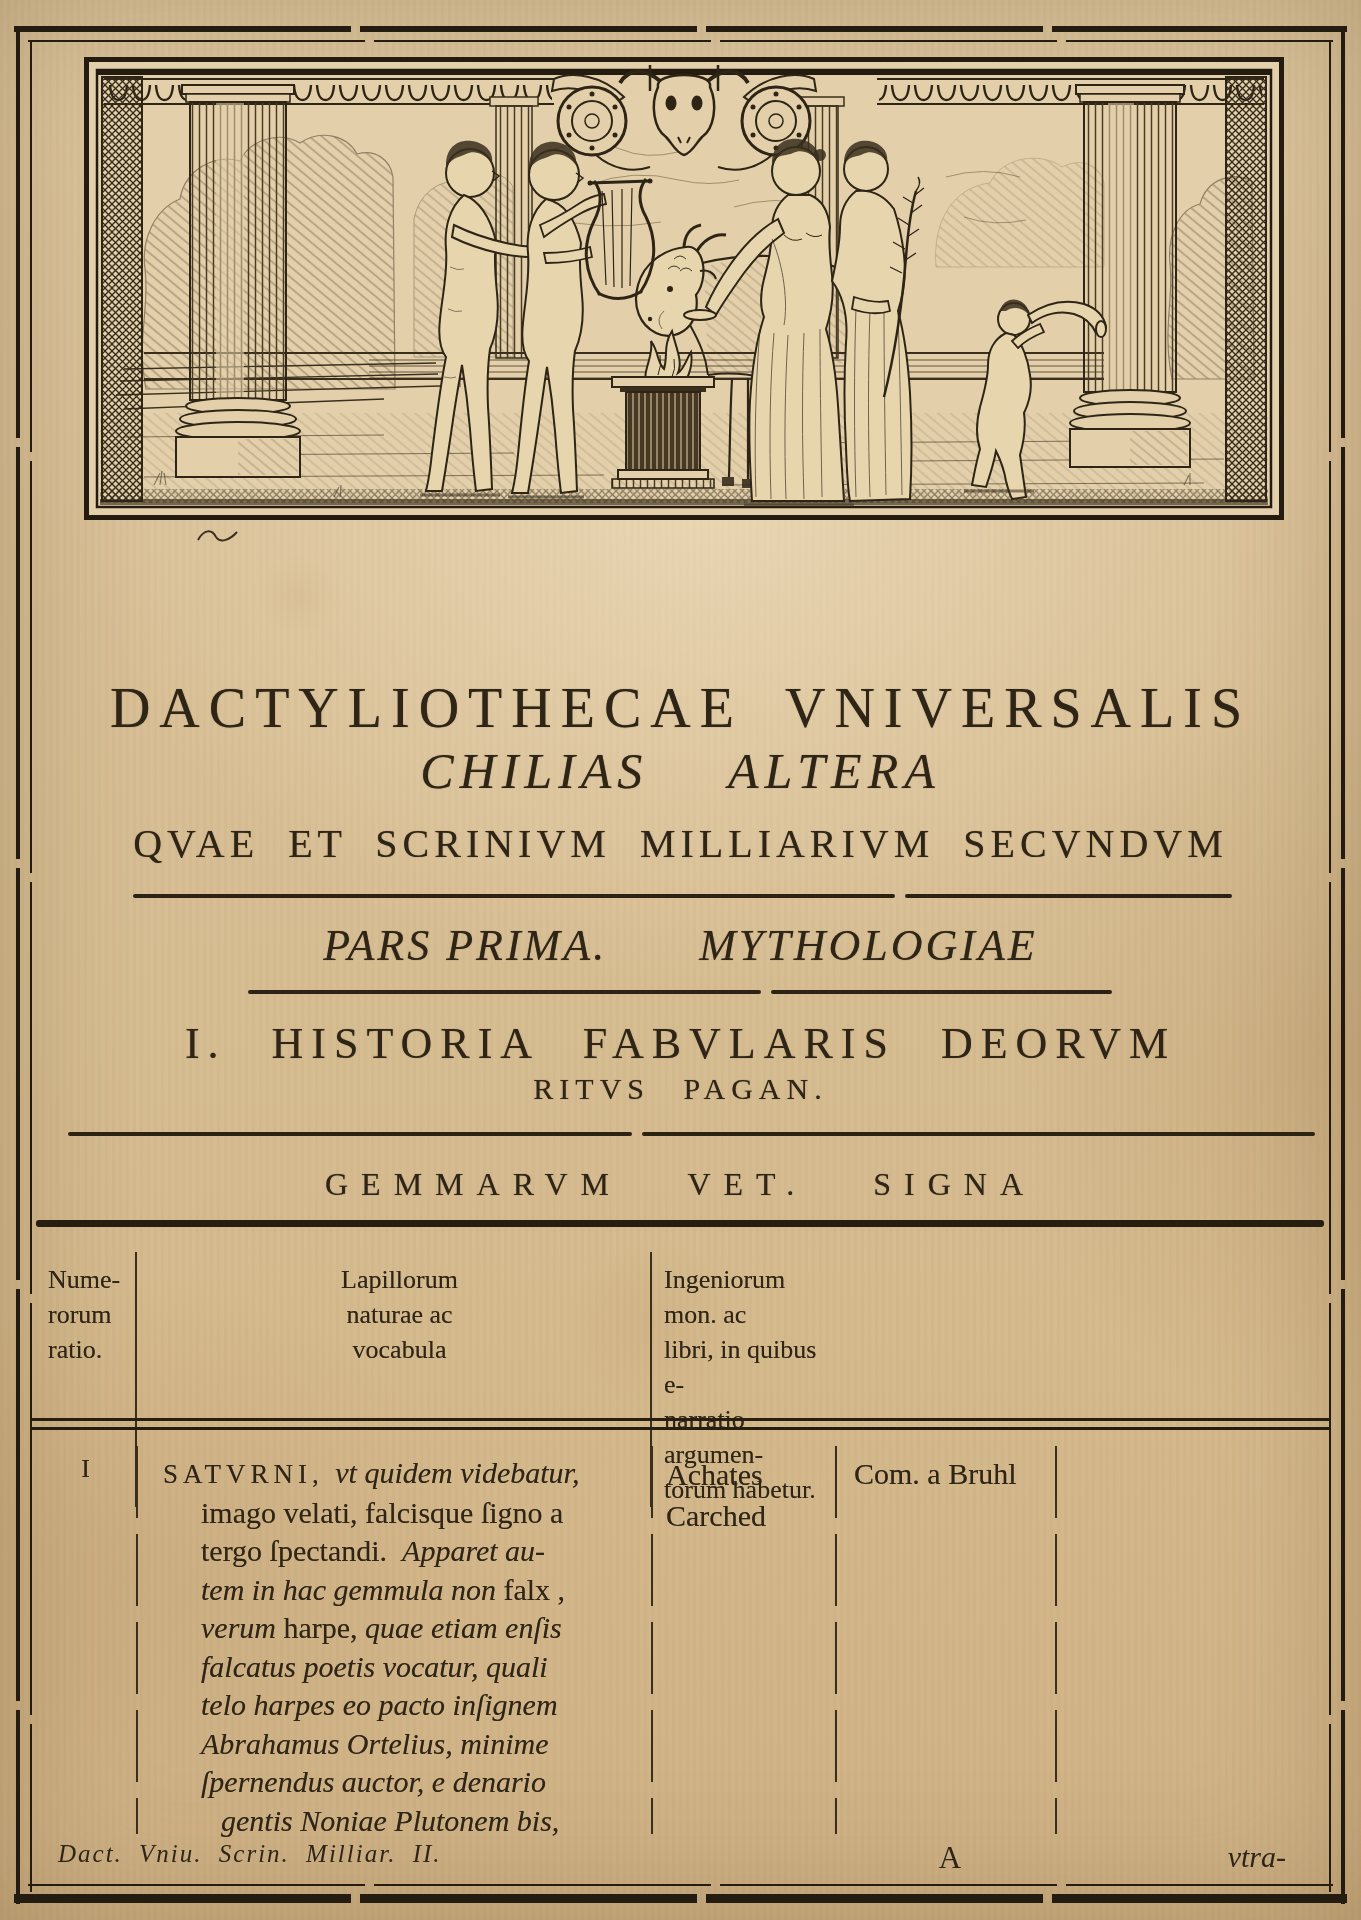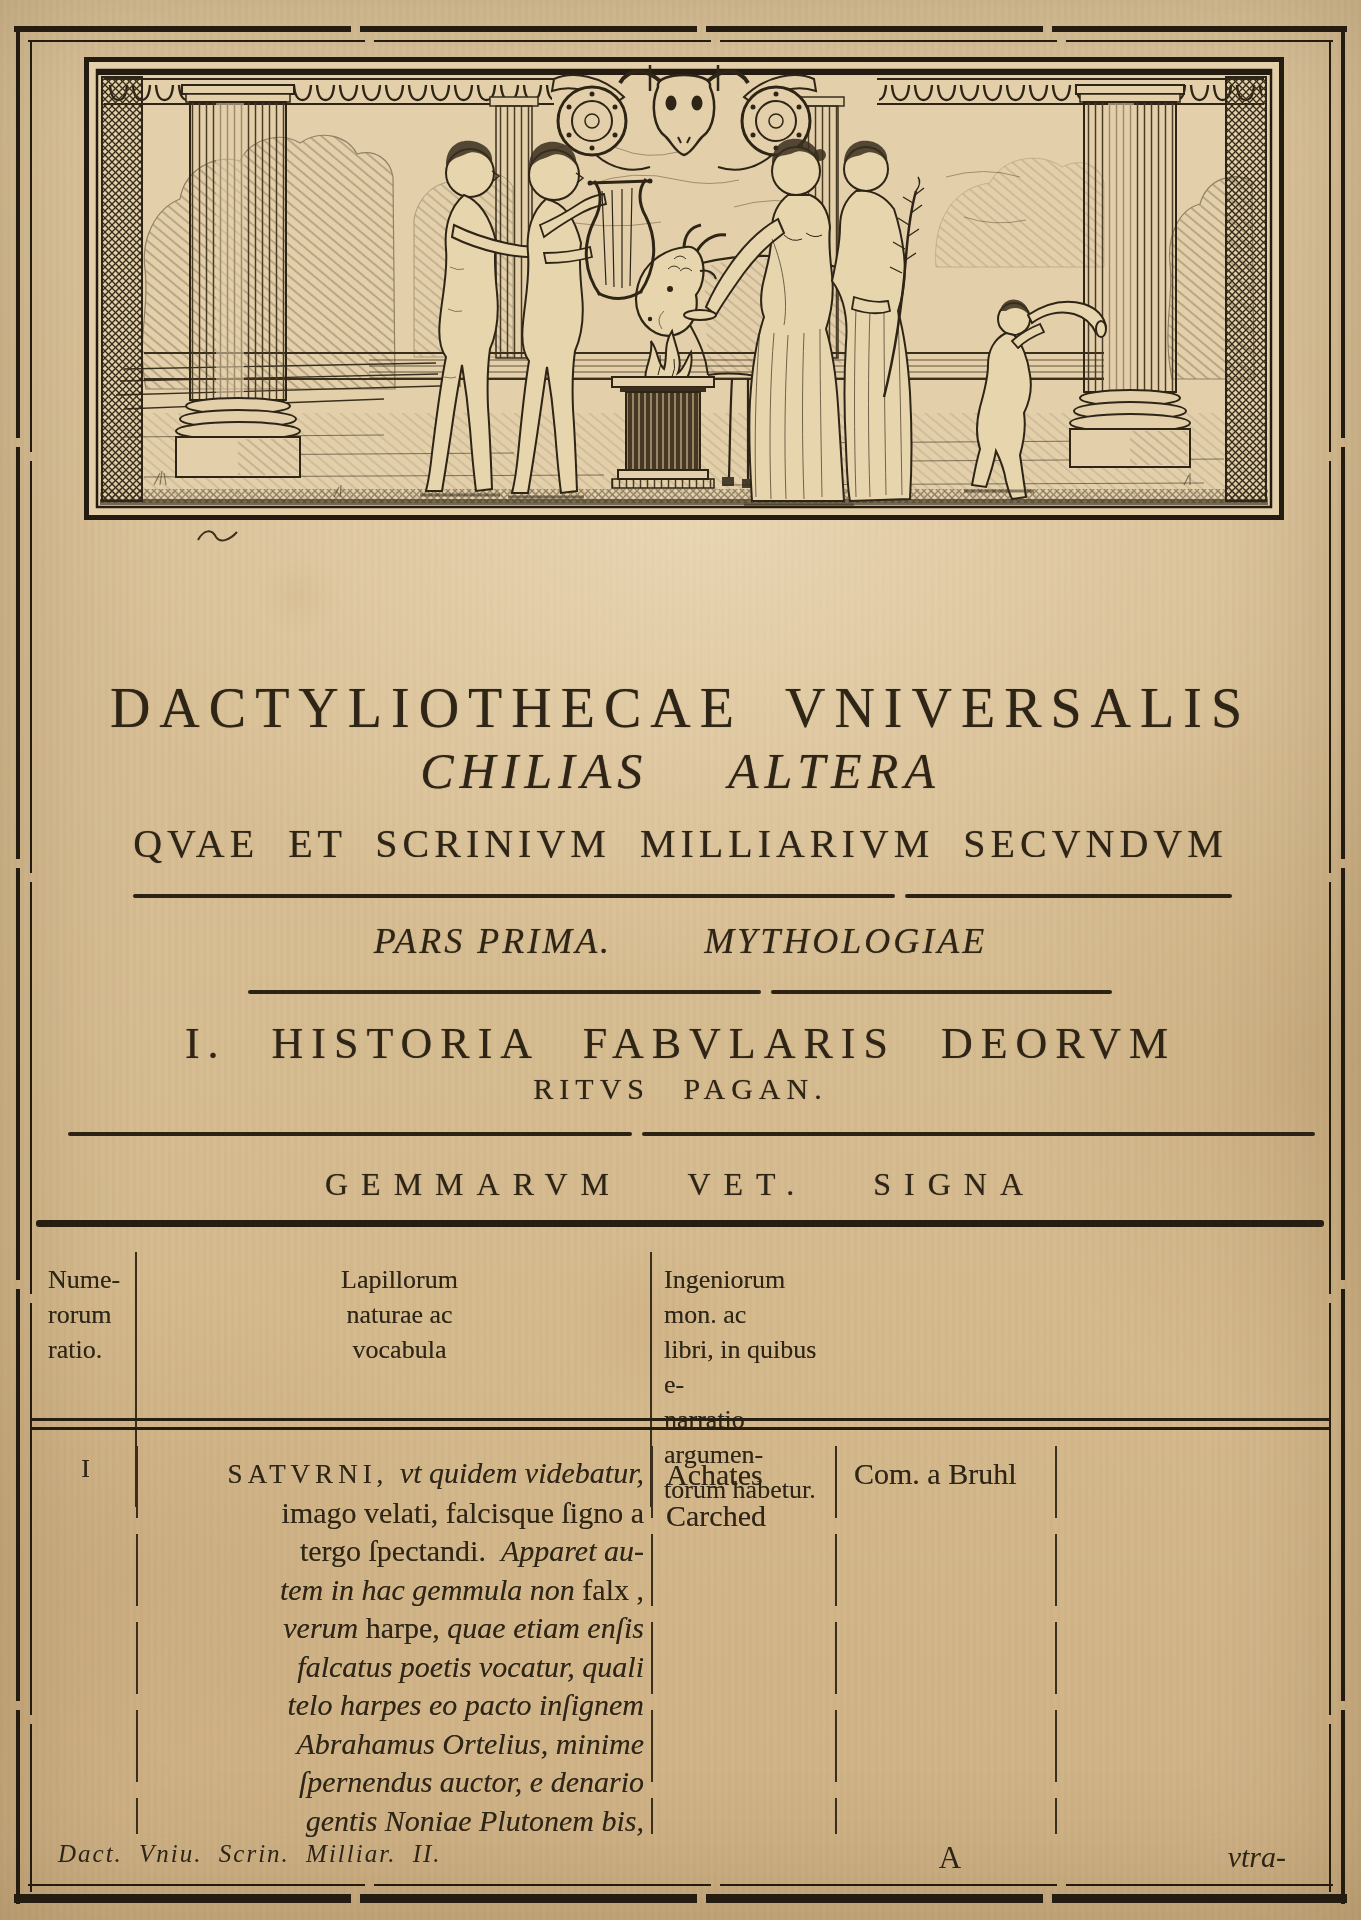--- a/index.html
+++ b/index.html
@@ -20,21 +20,21 @@
   }
   .abs{position:absolute;}
   
   .fr{position:absolute;background:repeating-linear-gradient(90deg,#241c10 0 337px,rgba(36,28,16,0) 337px 346px);}
   .frv{position:absolute;background:repeating-linear-gradient(180deg,#241c10 0 412px,rgba(36,28,16,0) 412px 421px);}
   
   .cline{position:absolute;left:0;width:100%;text-align:center;white-space:nowrap;text-shadow:0 0 1px rgba(46,37,23,.55);}
   .t-main{top:676px;font-size:56px;letter-spacing:9px;word-spacing:20px;}
   .t-chilias{top:742px;font-size:50px;font-style:italic;letter-spacing:6px;word-spacing:62px;}
   .t-quae{top:820px;font-size:40px;letter-spacing:5px;word-spacing:14px;}
-  .t-pars{top:920px;font-size:36px;font-style:italic;letter-spacing:3px;}
+  .t-pars{top:920px;font-size:44px;font-style:italic;letter-spacing:3px;}
   .t-pars .gap{display:inline-block;width:92px;}
   .t-historia{top:1018px;font-size:44px;letter-spacing:8px;word-spacing:26px;}
   .t-ritus{top:1072px;font-size:30px;letter-spacing:6px;word-spacing:20px;}
   .t-gemma{top:1166px;font-size:32px;letter-spacing:13px;word-spacing:45px;}
   
   .ruleseg{position:absolute;height:4px;background:#2c2315;border-radius:2px;}
   .rule-heavy{position:absolute;background:#261e11;border-radius:3px;}
   .dblrule{position:absolute;border-top:3px solid #261e11;border-bottom:3px solid #261e11;height:6px;}
   
   .thead{position:absolute;top:1252px;left:36px;width:1286px;height:164px;display:grid;
@@ -42,21 +42,21 @@
   .thead .cell{border-right:2px solid #3a2e1c;padding:10px 0 0 12px;}
   .thead .cell:last-child{border-right:none;}
   .thead .c-center{text-align:center;}
   .tbody{position:absolute;top:1446px;left:36px;width:1286px;height:384px;display:grid;
          grid-template-columns:101px 515px 184px 220px 1fr;font-size:30px;}
   .tbody .cell{position:relative;padding-top:8px;}
   .tbody .cell:not(:last-child)::after{content:"";position:absolute;right:-1px;top:0;bottom:6px;width:2px;
          background:repeating-linear-gradient(180deg,#3a2e1c 0 72px,rgba(58,46,28,0) 72px 88px);}
   .rownum{text-align:center;font-size:26px;letter-spacing:2px;padding-top:6px;}
   .argcol{padding-left:26px;padding-right:8px;line-height:38.5px;}
-  .arg-line{white-space:pre-wrap;padding-left:38px;text-align:right;}
+  .arg-line{white-space:pre-wrap;padding-left:38px;}
   .arg-line.first{padding-left:0;}
   .arg-line.last{padding-left:58px;}
   .seg-i{font-style:italic;}
   .seg-sc{font-size:27px;letter-spacing:5px;margin-right:4px;}
   .lapcol{padding-left:14px;line-height:41px;}
   .poscol{padding-left:18px;line-height:40px;}
   .tbody,.thead{text-shadow:0 0 .6px rgba(46,37,23,.5);}
   
   .sig{position:absolute;top:1840px;left:58px;font-size:25px;font-style:italic;letter-spacing:2px;word-spacing:8px;}
   .gather{position:absolute;top:1840px;left:920px;width:60px;text-align:center;font-size:31px;}

